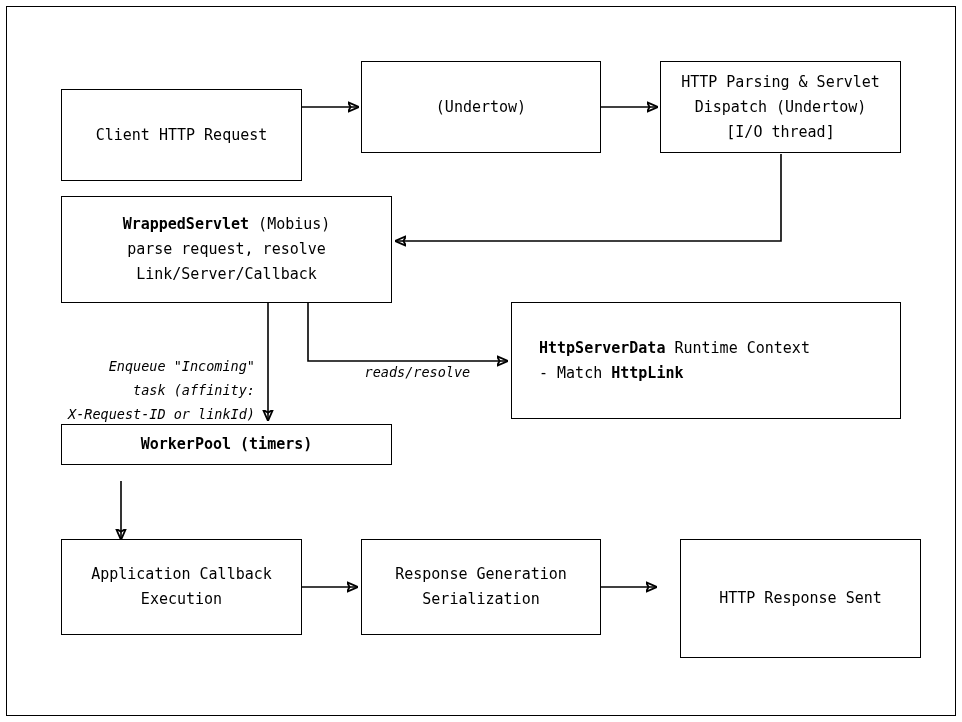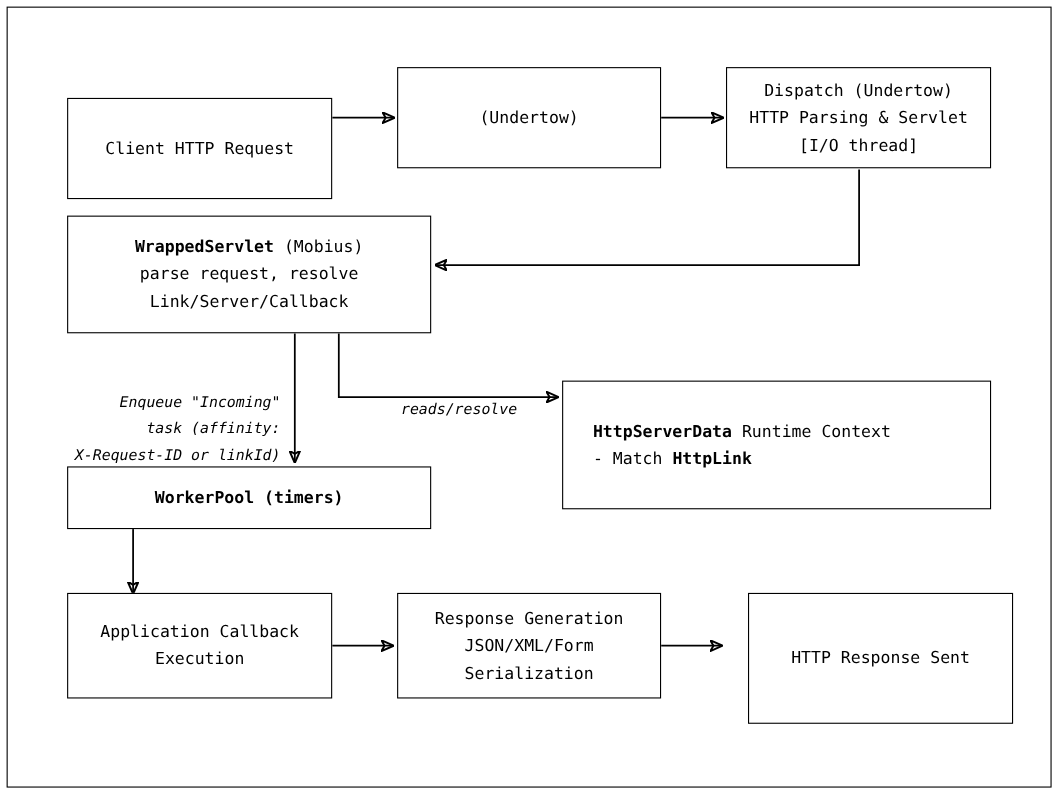--- a/index.html
+++ b/index.html
@@ -106,48 +106,47 @@
 
   <div class="node" style="left:61px; top:61px; width:241px; height:92px;margin-top:28px;">
     <span class="ln">Client HTTP Request</span>
   </div>
 
   <div class="node" style="left:361px; top:61px; width:240px; height:92px;">
     <span class="ln">(Undertow)</span>
   </div>
 
   <div class="node" style="left:660px; top:61px; width:241px; height:92px;">
+    <span class="ln">HTTP Parsing &amp; Servlet</span>
     <span class="ln">Dispatch (Undertow)</span>
-    <span class="ln">HTTP Parsing &amp; Servlet</span>
     <span class="ln">[I/O thread]</span>
   </div>
 
   <div class="node" style="left:61px; top:196px; width:331px; height:107px;">
     <span class="ln"><span class="b">WrappedServlet</span><span> (Mobius)</span></span>
     <span class="ln">parse request, resolve</span>
     <span class="ln">Link/Server/Callback</span>
   </div>
 
-  <div class="node left-align" style="left:511px; top:302px; width:390px; height:117px;margin-top:44px;">
+  <div class="node left-align" style="left:511px; top:302px; width:390px; height:117px;">
     <span class="ln"><span class="b">HttpServerData</span><span> Runtime Context</span></span>
     <span class="ln"><span>- Match </span><span class="b">HttpLink</span></span>
   </div>
 
-  <div class="node" style="left:61px; top:424px; width:331px; height:57px;">
+  <div class="node" style="left:61px; top:424px; width:331px; height:41px;">
     <span class="ln b">WorkerPool (timers)</span>
   </div>
 
   <div class="node" style="left:61px; top:539px; width:241px; height:96px;">
     <span class="ln">Application Callback</span>
     <span class="ln">Execution</span>
   </div>
 
   <div class="node" style="left:361px; top:539px; width:240px; height:96px;text-align:center;">
     <span class="ln">Response Generation</span>
-    <span class="ln">JSON/XML/Form</span>
     <span class="ln">Serialization</span>
   </div>
 
   <div class="node" style="left:660px; top:539px; width:241px; height:119px;margin-left:20px;">
     <span class="ln">HTTP Response Sent</span>
   </div>
 
   <div class="edge-label right-align" style="left:32px; top:330px; width:223px;">
     <span class="ln">Enqueue "Incoming"</span>
     <span class="ln">task (affinity:</span>

